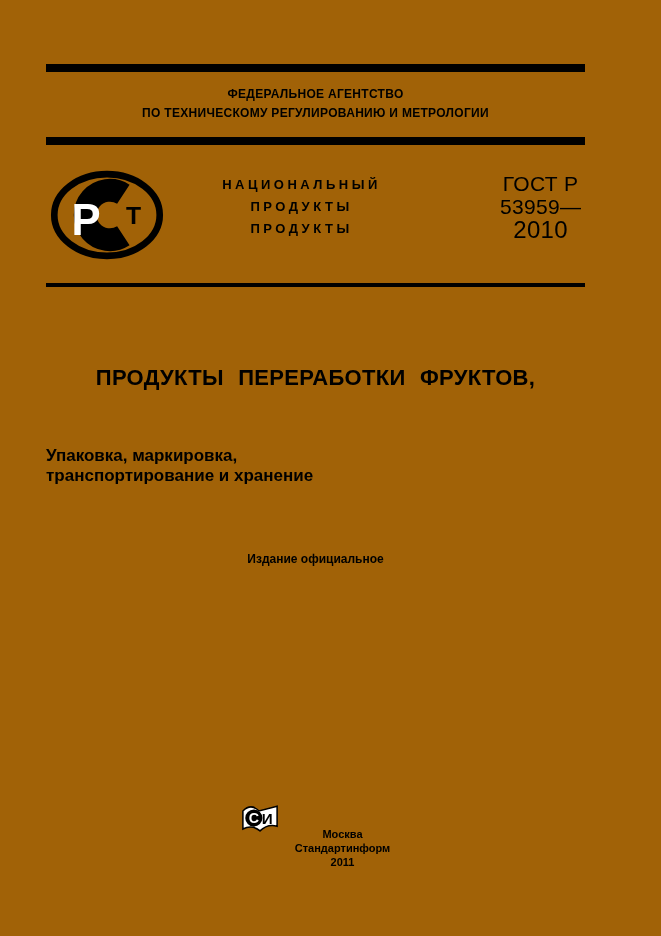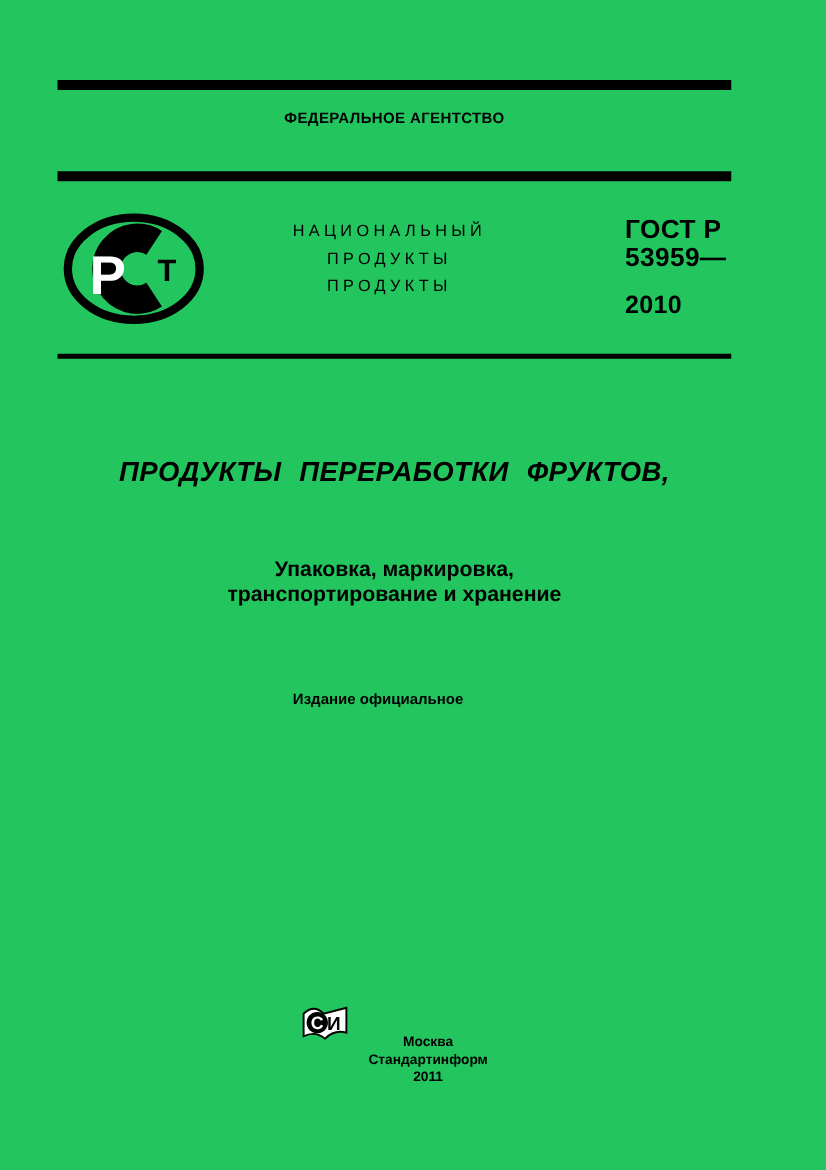--- a/index.html
+++ b/index.html
@@ -1,60 +1,60 @@
 <!DOCTYPE html>
 <html><head>
 <meta charset="utf-8">
 <style>
   html, body { margin: 0; padding: 0; background: #ffffff; }
   .page {
     position: relative;
     width: 661px; height: 936px;
-    background: #22c55e;
+    background: #a16207;
     color: #000;
     font-family: "Liberation Sans", "DejaVu Sans", sans-serif;
     margin: 0 auto;
     overflow: hidden;
   }
   .rule { position: absolute; left: 46px; width: 539px; background: #000; }
   .rule-top  { top: 64px;  height: 8px; }
   .rule-mid  { top: 137px; height: 8px; }
   .rule-thin { top: 283px; height: 4px; }
 
   .agency {
     position: absolute; left: 46px; width: 539px; top: 85px;
     text-align: center; font-weight: bold; font-size: 12px;
     line-height: 19px; letter-spacing: 0.3px;
   }
 
   .rst-mark { position: absolute; left: 50px; top: 170px; width: 114px; height: 90px; }
 
   .std-type {
-    position: absolute; left: 42px; width: 539px; top: 174px;
-    text-align: center; font-weight: normal; font-size: 13px;
+    position: absolute; left: 32px; width: 539px; top: 174px;
+    text-align: center; font-weight: bold; font-size: 13px;
     line-height: 22px; letter-spacing: 3.5px;
   }
 
   .designation {
     position: absolute; left: 500px; top: 172px;
-    font-weight: bold; font-size: 21px; line-height: 23px; letter-spacing: 0.3px;
+    font-weight: normal; font-size: 21px; line-height: 23px; letter-spacing: 0.3px; text-align: center;
   }
-  .designation .year { font-size: 20px; margin-top: 15px; }
+  .designation .year { font-size: 24px; }
 
   .doc-title {
     position: absolute; left: 46px; width: 539px; top: 363px;
     text-align: center; font-weight: bold; font-size: 22px;
-    line-height: 30px; word-spacing: 8px; letter-spacing: 0.3px; font-style: italic;
+    line-height: 30px; word-spacing: 8px; letter-spacing: 0.3px;
   }
   .doc-subtitle {
     position: absolute; left: 46px; width: 539px; top: 446px;
-    text-align: center; font-weight: bold; font-size: 17px; line-height: 20px;
+    font-weight: bold; font-size: 17px; line-height: 20px;
   }
   .edition {
-    position: absolute; left: 33px; width: 539px; top: 552px;
+    position: absolute; left: 46px; width: 539px; top: 552px;
     text-align: center; font-weight: bold; font-size: 12px;
   }
 
   .imprint {
     position: absolute; left: 46px; width: 539px; top: 799px;
     display: flex; justify-content: center; align-items: flex-start; gap: 16px;
   }
   .imprint-logo { width: 38px; height: 33px; margin-top: 4px; flex: 0 0 auto; }
   .imprint-text { text-align: center; font-weight: bold; font-size: 11px; line-height: 14px; margin-top: 28px; }
 
@@ -62,20 +62,21 @@
 </style>
 </head>
 <body>
 
 <div class="page">
 
   <div class="rule rule-top"></div>
 
   <div class="agency">
     <div>ФЕДЕРАЛЬНОЕ АГЕНТСТВО</div>
+    <div>ПО ТЕХНИЧЕСКОМУ РЕГУЛИРОВАНИЮ И МЕТРОЛОГИИ</div>
   </div>
 
   <div class="rule rule-mid"></div>
 
   <svg class="rst-mark" viewBox="0 0 120 94" aria-hidden="true">
     <ellipse cx="60" cy="47" rx="55.5" ry="43" fill="none" stroke="#000" stroke-width="7"></ellipse>
     <path d="M 77.2 25.2 A 26 26 0 1 0 77.2 68.8" fill="none" stroke="#000" stroke-width="24"></path>
     <text x="38" y="68" font-size="46" font-weight="bold" fill="#ffffff" text-anchor="middle">Р</text>
     <text x="88" y="57" font-size="26" font-weight="bold" fill="#000000" text-anchor="middle">Т</text>
   </svg>

